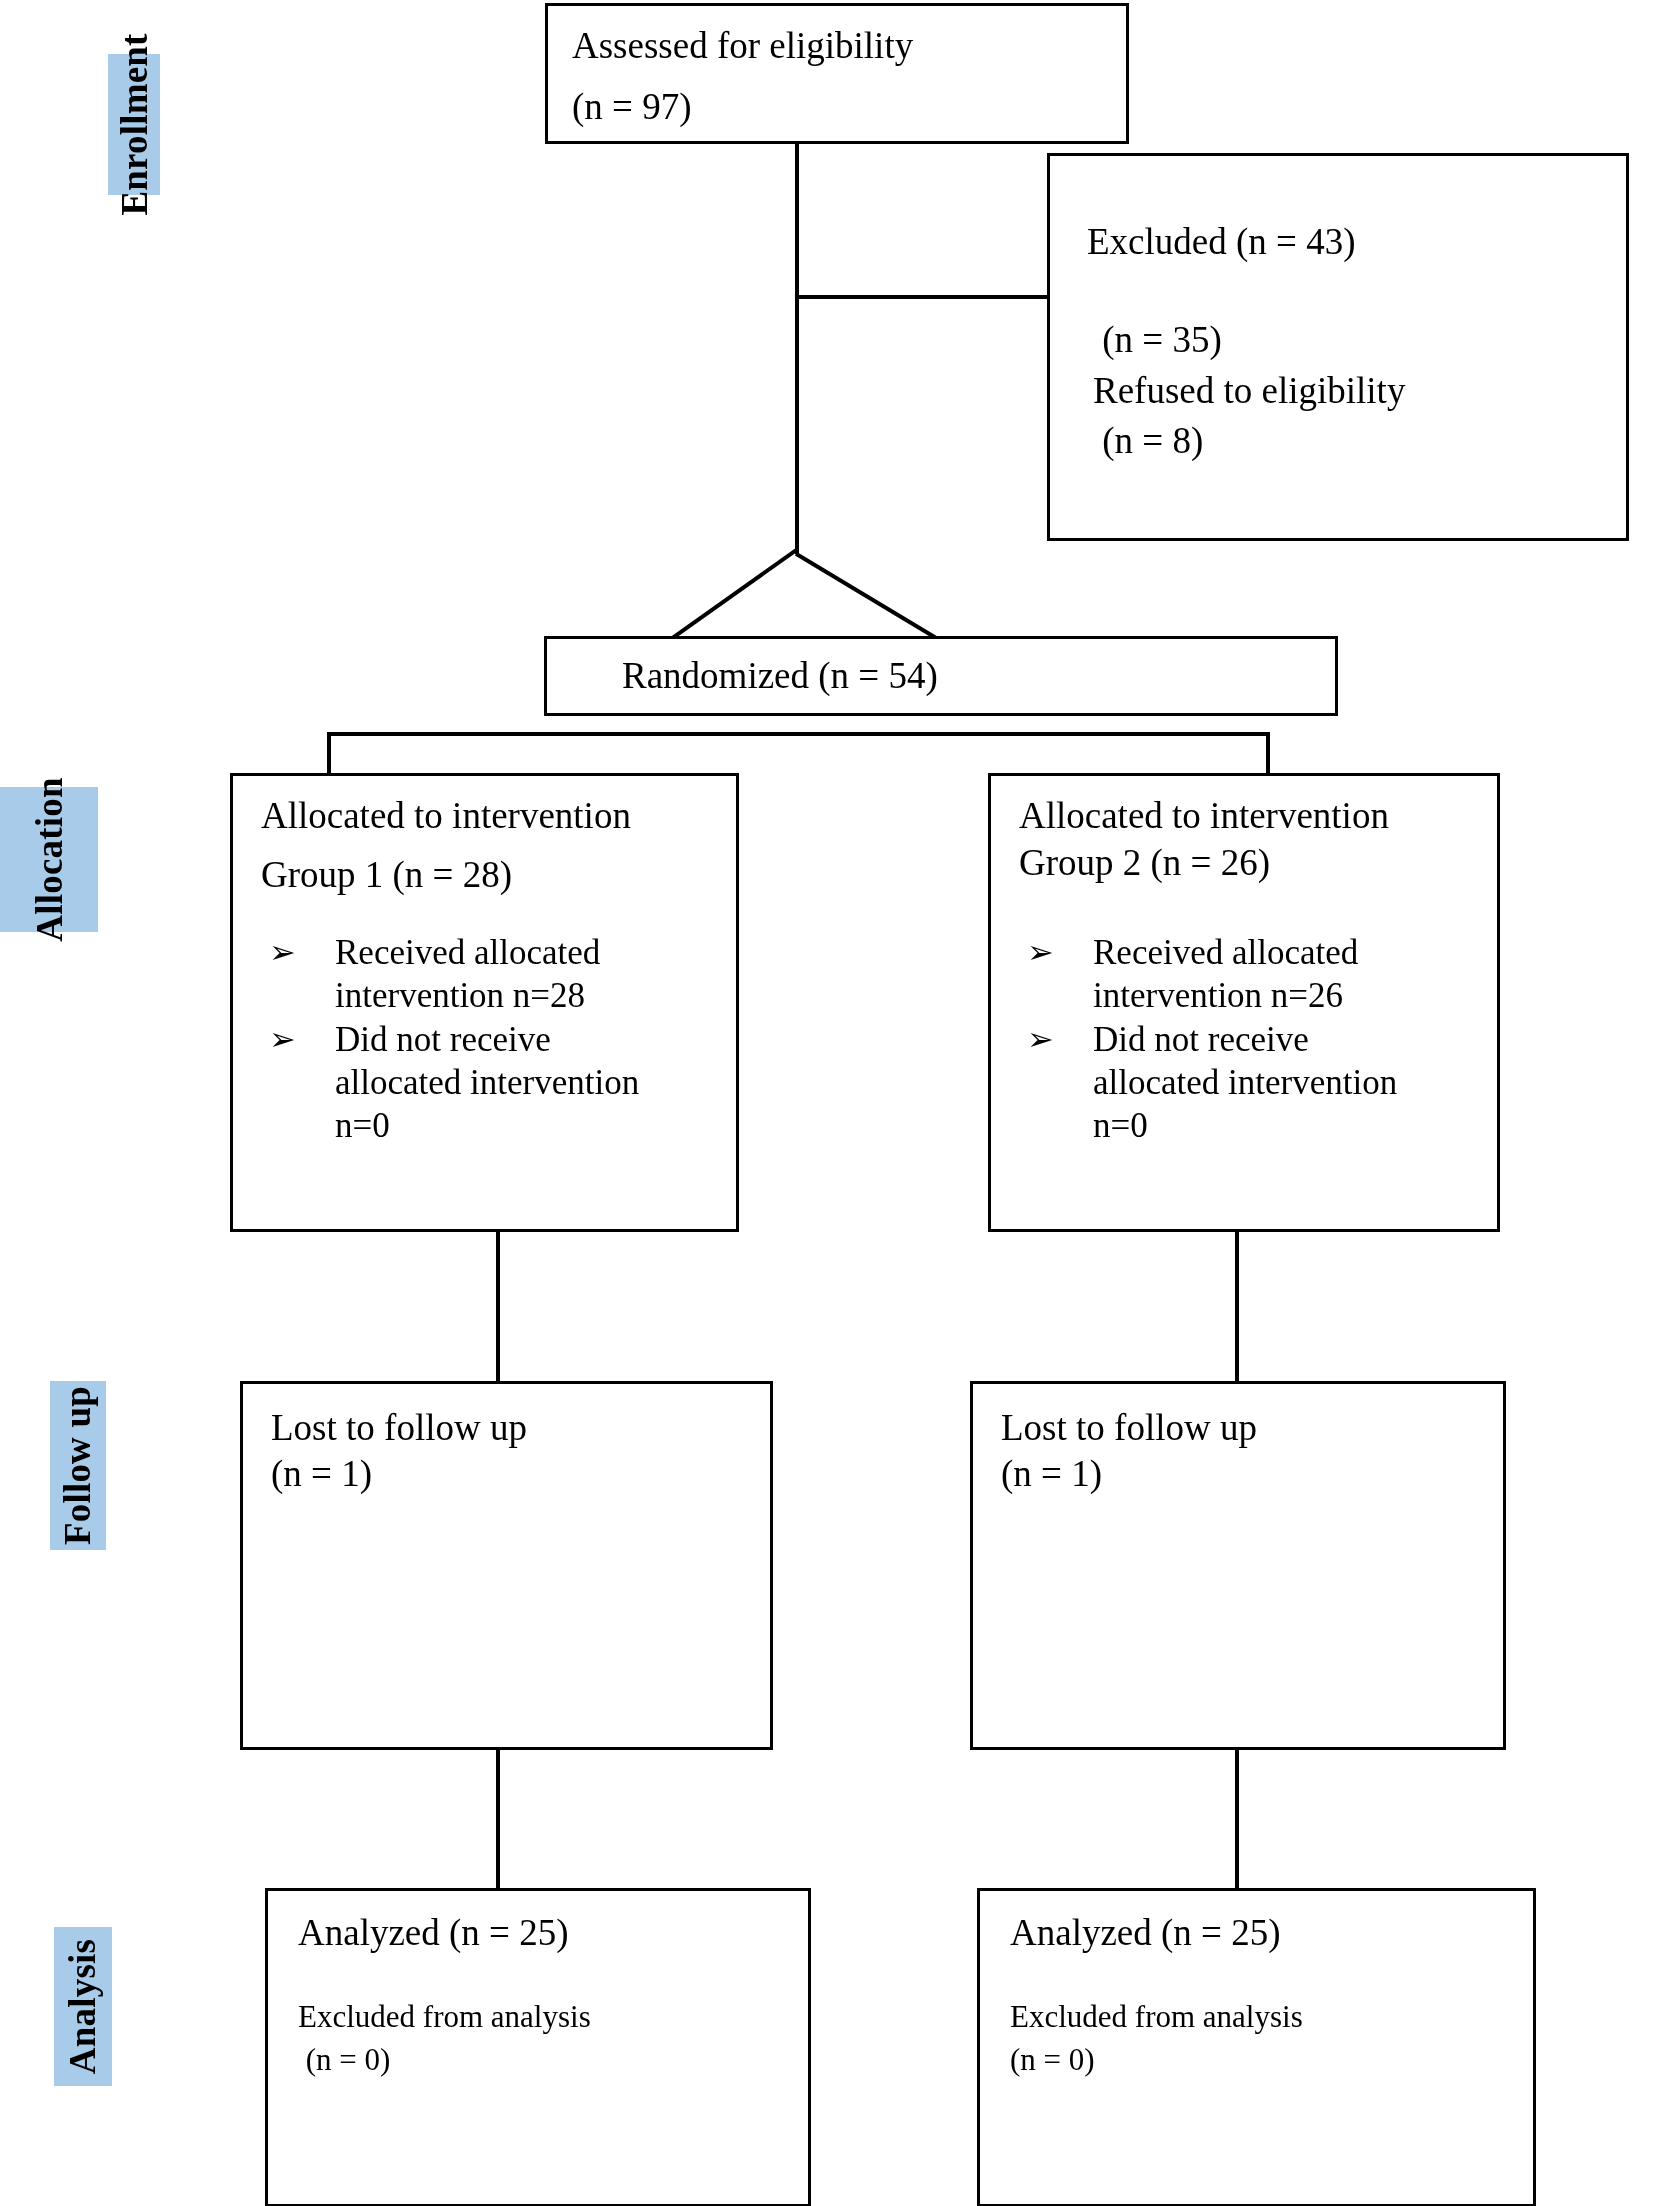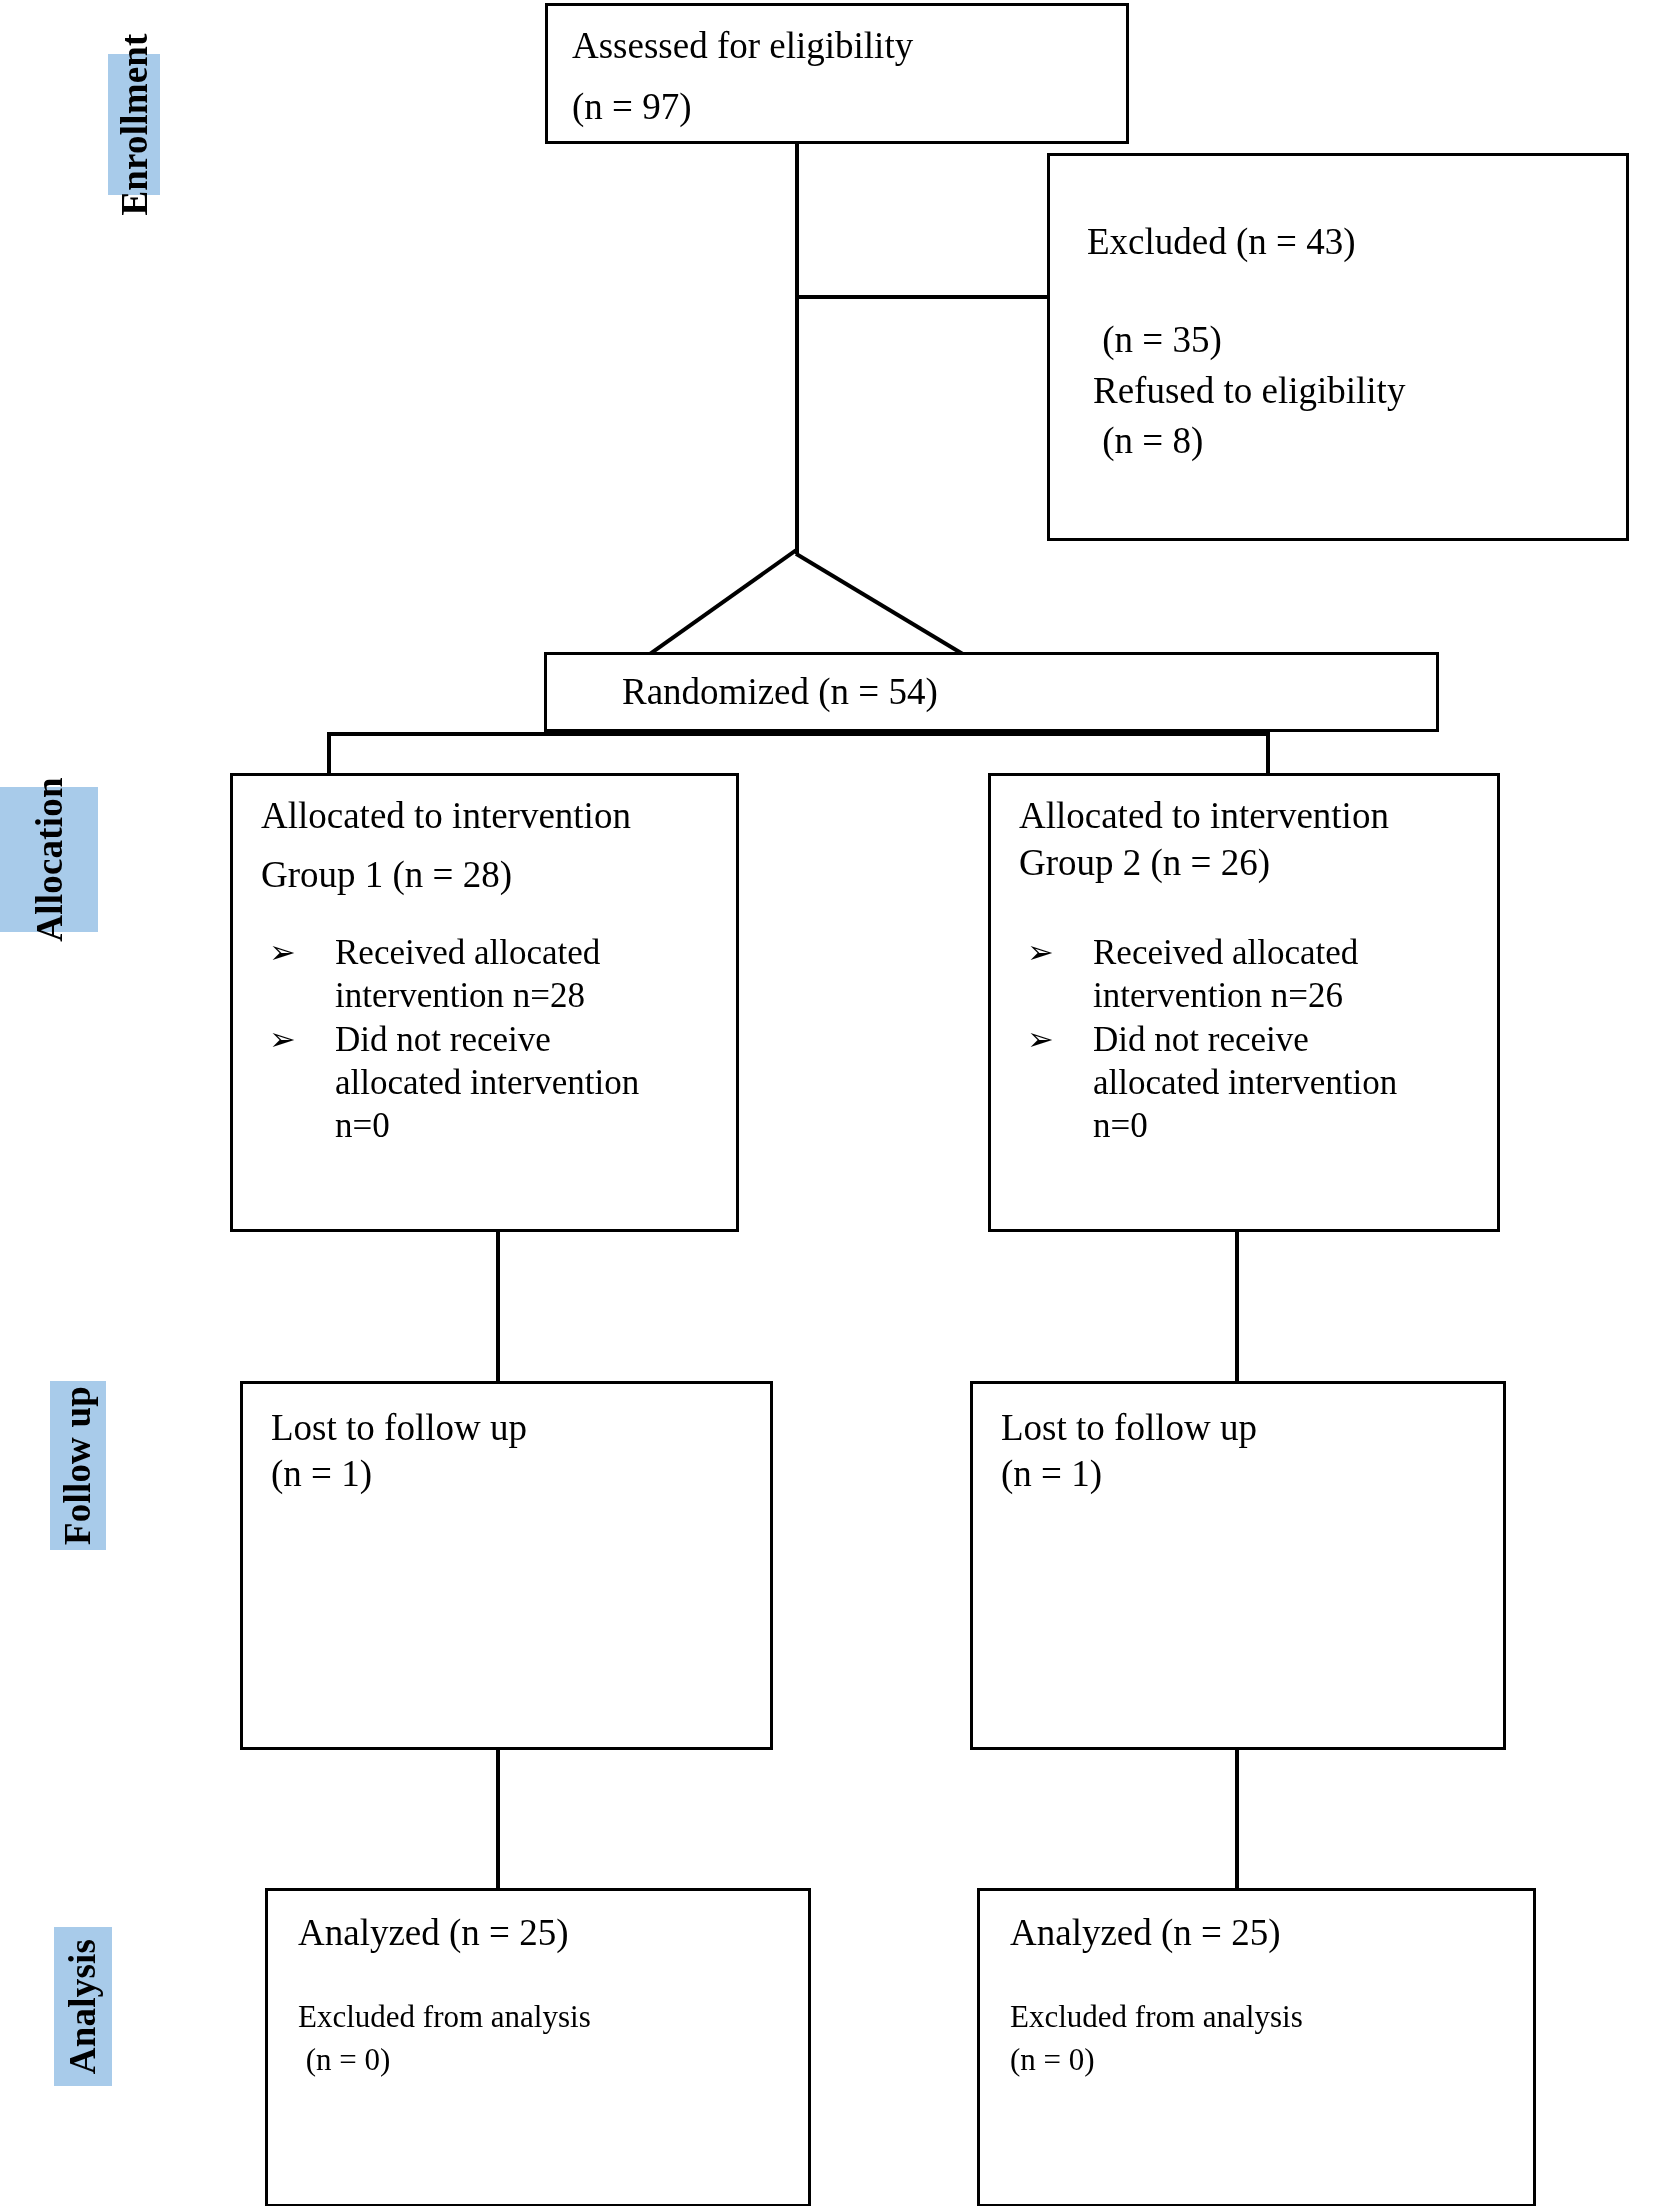--- a/index.html
+++ b/index.html
@@ -139,21 +139,21 @@
     <div class="txt" style="top:78px;">(n = 97)</div>
   </div>
 
   <div class="box" style="left:1047px; top:153px; width:582px; height:388px;">
     <div class="txt" style="left:37px; top:19px;margin-top:44px;">Excluded (n = 43)</div>
     <div class="txt" style="left:43px; top:161px;"> (n = 35)</div>
     <div class="txt" style="left:43px; top:212px;">Refused to eligibility</div>
     <div class="txt" style="left:43px; top:262px;"> (n = 8)</div>
   </div>
 
-  <div class="box" style="left:544px; top:652px; width:895px; height:80px;">
+  <div class="box" style="left:544px; top:636px; width:794px; height:80px;">
     <div class="txt" style="left:75px; top:14px;">Randomized (n = 54)</div>
   </div>
 
   <div class="box" style="left:230px; top:773px; width:509px; height:459px;">
     <div class="txt" style="left:28px; top:17px;">Allocated to intervention</div>
     <div class="txt" style="left:28px; top:76px;">Group 1 (n = 28)</div>
     <div class="bullets" style="top:156px;">
       <div class="bullet-row">
         <span class="bullet-mark">➢</span>
         <span class="bullet-text">Received allocated

